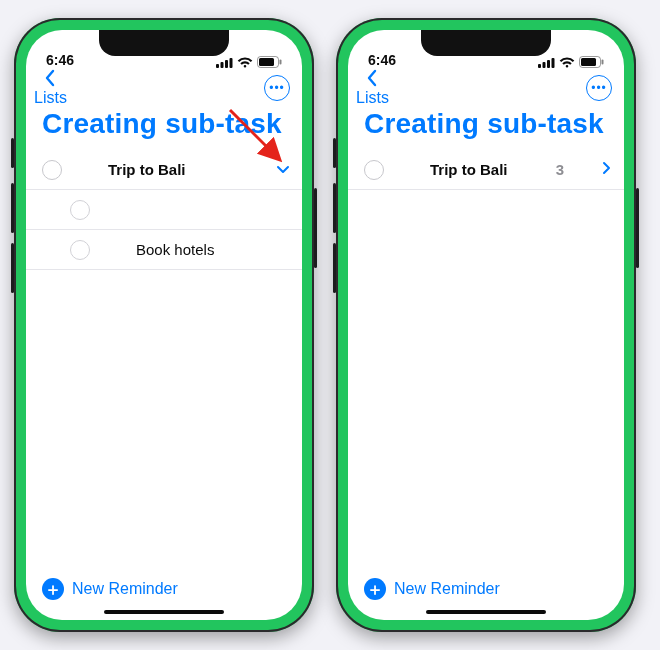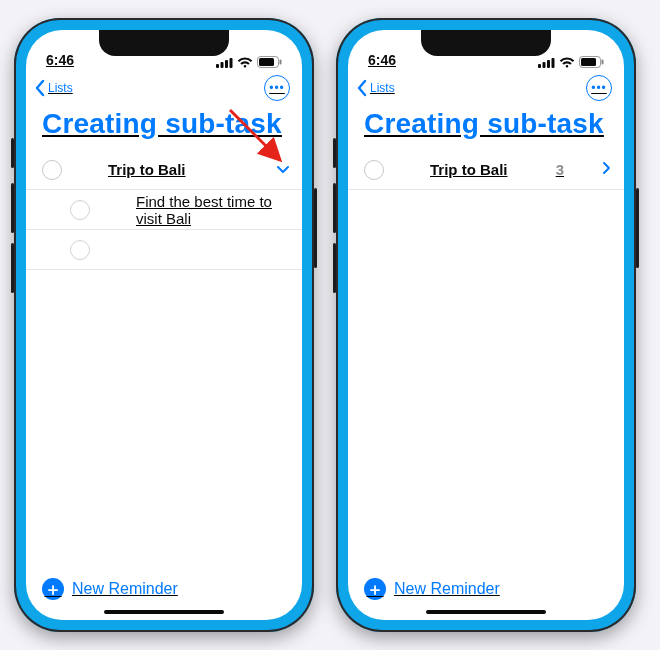--- a/index.html
+++ b/index.html
@@ -17,26 +17,25 @@
     background:var(--bg);
     font-family:-apple-system,"SF Pro Text","Helvetica Neue",Arial,sans-serif;
     display:flex;
     gap:22px;
     padding:18px 14px;
     position:relative;
   }
   .phone{
     width:300px;
     height:614px;
-    background:#0ea5e9;
+    background:#22c55e;
     border-radius:46px;
     padding:12px;
     box-shadow:inset 0 0 0 2px #2a2a2c, 0 6px 18px rgba(0,0,0,.35);
     position:relative;
-    text-decoration:underline;
   }
   .side-btn{position:absolute;background:#1c1c1e;border-radius:2px;}
   .sb-right{right:-3px;top:170px;width:3px;height:80px;}
   .sb-left-a{left:-3px;top:120px;width:3px;height:30px;}
   .sb-left-b{left:-3px;top:165px;width:3px;height:50px;}
   .sb-left-c{left:-3px;top:225px;width:3px;height:50px;}
   .screen{
     width:100%;height:100%;
     background:#fff;
     border-radius:36px;
@@ -50,21 +49,21 @@
   }
   .status-bar{
     height:40px;display:flex;align-items:flex-end;justify-content:space-between;
     padding:0 20px 2px;font-size:14px;font-weight:600;color:var(--text);
   }
   .status-icons{display:flex;align-items:center;gap:4px;}
   .nav{
     height:36px;display:flex;align-items:center;justify-content:space-between;
     padding:0 12px 0 8px;color:var(--blue);
   }
-  .nav-back{display:flex;align-items:center;gap:2px;font-size:12px;}
+  .nav-back{display:flex;align-items:center;gap:2px;font-size:16px;flex-direction:column;}
   .more-btn{width:26px;height:26px;border:1.6px solid var(--blue);border-radius:50%;
     display:flex;align-items:center;justify-content:center;font-size:12px;letter-spacing:1px;color:var(--blue);}
   .title{
     padding:2px 16px 10px;font-size:28px;font-weight:700;color:var(--blue);
     letter-spacing:.2px;
   }
   .list{flex:1;overflow:hidden;}
   .row{
     display:flex;align-items:center;min-height:40px;
     padding:0 12px 0 16px;border-bottom:1px solid var(--hair);
@@ -145,24 +144,24 @@
         <span class="label">Trip to Bali</span>
         <span class="chev">
           <svg width="14" height="10" viewBox="0 0 14 10">
               <path d="M2 2l5 5 5-5" fill="none" stroke="#007aff" stroke-width="2" stroke-linecap="round" stroke-linejoin="round"></path>
             </svg>
         </span>
       </div>
 
       <div class="row sub">
         <span class="radio"></span>
-        <span class="label">Find the best time to visit Bali</span>
       </div>
       <div class="row sub">
         <span class="radio"></span>
+        <span class="label">Book hotels</span>
       </div>
     </div>
 
     <div class="bottombar">
       <span class="plus">＋</span>
       <span>New Reminder</span>
     </div>
     <div class="home-ind"></div>
   </div>
 

